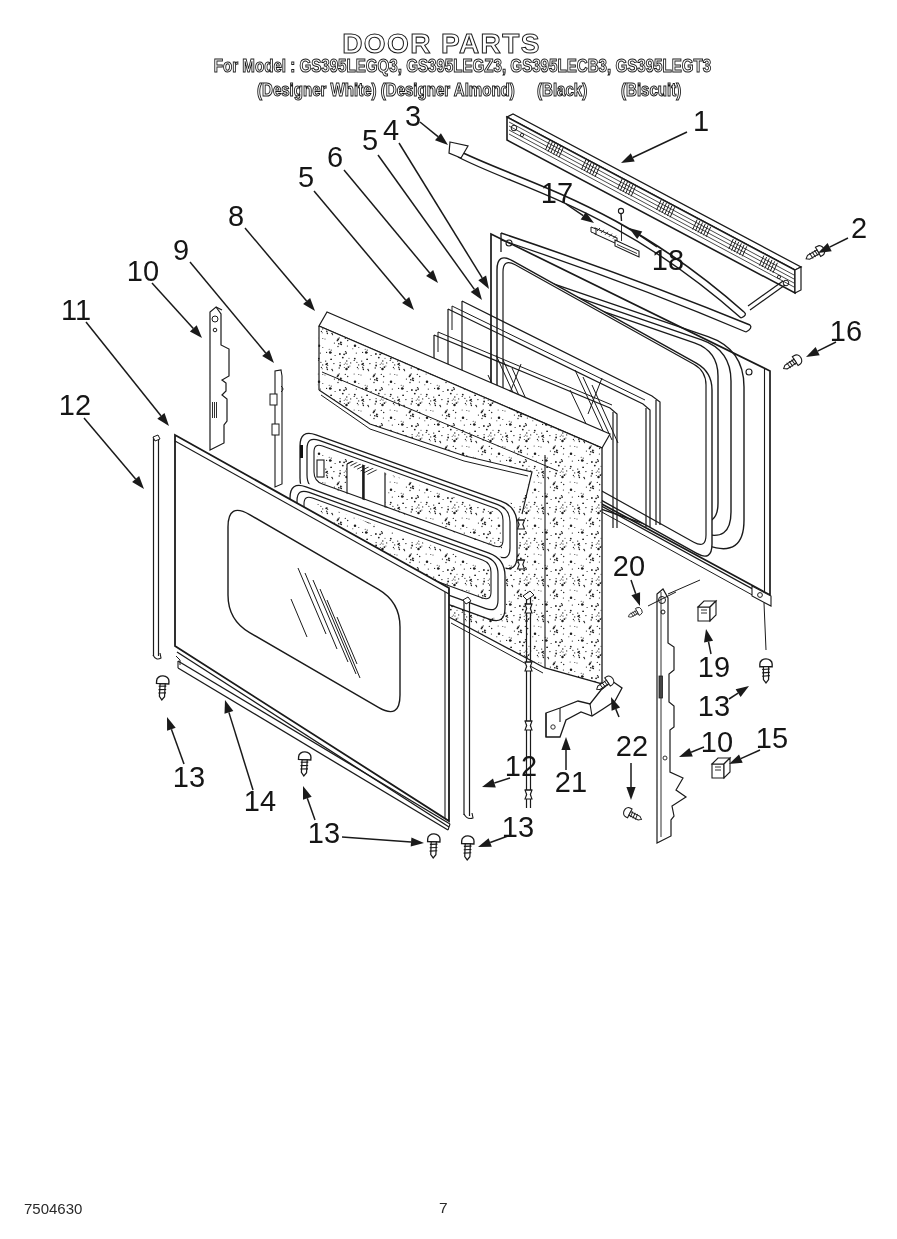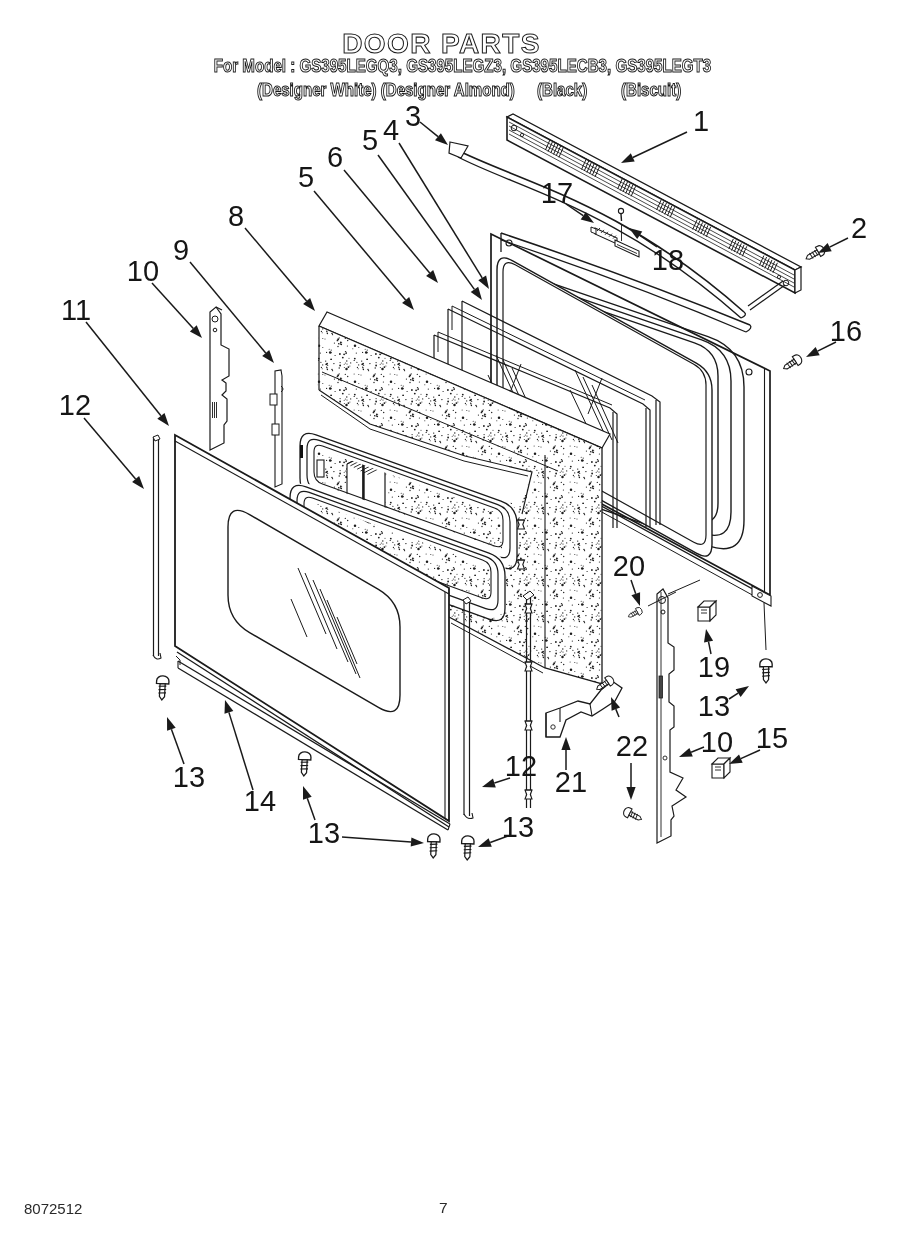--- a/index.html
+++ b/index.html
@@ -7,21 +7,21 @@
 .ol{position:absolute;color:#fff;-webkit-text-stroke:1.02px #1a1a1a;font-weight:bold;white-space:nowrap}
 .sm{position:absolute;color:#2a2a2a}
 </style>
 </head>
 <body>
 <div class="ol" style="left:-7px;width:897px;text-align:center;top:28px;font-size:28px;letter-spacing:1.4px">DOOR PARTS</div>
 <div class="ol" style="left:12px;width:897px;text-align:center;top:56px;font-size:18px;transform:scaleX(0.84);transform-origin:461px 0">For Model : GS395LEGQ3, GS395LEGZ3, GS395LECB3, GS395LEGT3</div>
 <div class="ol" style="left:257px;top:80px;font-size:17.5px;transform:scaleX(0.86);transform-origin:0 0">(Designer White) (Designer Almond)</div>
 <div class="ol" style="left:537px;top:80px;font-size:17.5px;transform:scaleX(0.86);transform-origin:0 0">(Black)</div>
 <div class="ol" style="left:621px;top:80px;font-size:17.5px;transform:scaleX(0.86);transform-origin:0 0">(Biscuit)</div>
-<div class="sm" style="left:24px;top:1200px;font-size:15px">8072512</div>
+<div class="sm" style="left:24px;top:1200px;font-size:15px">7504630</div>
 <div class="sm" style="left:439px;top:1199px;font-size:15.5px">7</div>
 <svg width="897" height="1239" style="position:absolute;left:0;top:0">
 <defs>
 <pattern id="stip" width="36" height="36" patternUnits="userSpaceOnUse">
         <rect x="0" y="0" width="36" height="36" fill="#ffffff"></rect>
         <circle cx="16.3" cy="20.1" r="0.75" fill="#1c1c1c"></circle>
         <circle cx="16.8" cy="18.3" r="0.9" fill="#1c1c1c"></circle>
         <circle cx="7.1" cy="28.6" r="0.6" fill="#1c1c1c"></circle>
         <circle cx="22.5" cy="28.3" r="0.5" fill="#1c1c1c"></circle>
         <circle cx="16.1" cy="5.5" r="0.9" fill="#1c1c1c"></circle>

